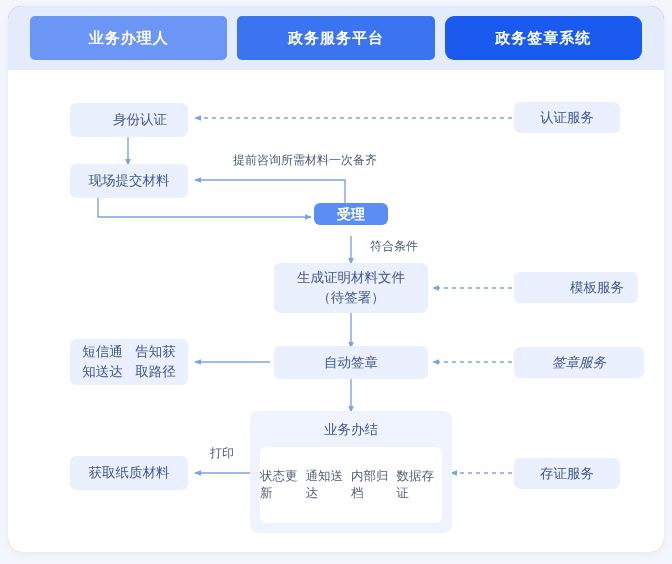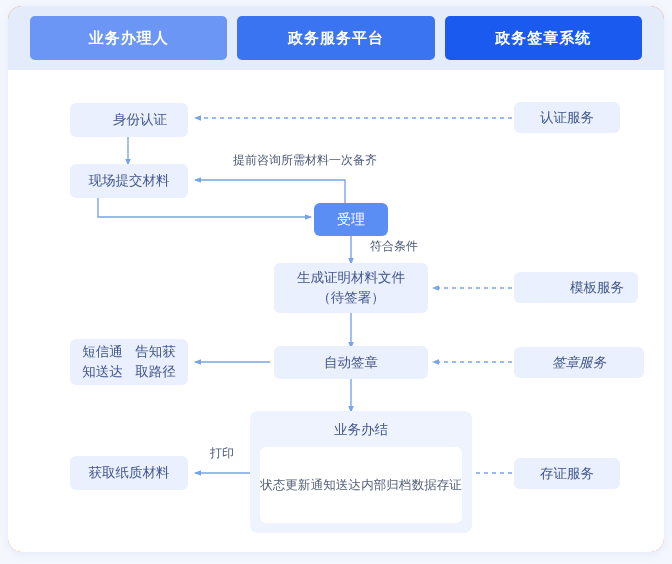--- a/index.html
+++ b/index.html
@@ -26,21 +26,21 @@
     display:flex;align-items:center;gap:10px;padding:0 22px;
     box-sizing:border-box;
   }
   .tab{
     flex:1 1 0;height:44px;border-radius:5px;
     display:flex;align-items:center;justify-content:center;
     color:#ffffff;font-size:15px;font-weight:bold;letter-spacing:1px;
   }
   .tab-1{background:#6b96f5;}
   .tab-2{background:#3b74f0;}
-  .tab-3{background:#1b5aee;}
+  .tab-3{background:#1b5aee;border-radius:9px;}
 
   .body-area{
     position:absolute;left:0;top:64px;width:656px;height:482px;
     background:#ffffff;
   }
   #wires{position:absolute;left:0;top:0;width:656px;height:482px;}
 
   .node{
     position:absolute;box-sizing:border-box;
     background:#eaf0fd;border-radius:6px;
@@ -124,30 +124,30 @@
 
       <div class="node" style="left:62px;top:94px;width:118px;height:34px;">现场提交材料</div>
 
       <div class="node" style="left:62px;top:269px;width:118px;height:46px;">
         <span class="l2">短信通知送达</span>
         <span class="l2">告知获取路径</span>
       </div>
 
       <div class="node" style="left:62px;top:386px;width:118px;height:34px;">获取纸质材料</div>
 
-      <div class="node accent" style="left:306px;top:133px;width:74px;height:33px;">受理</div>
+      <div class="node accent" style="left:306px;top:133px;width:74px;height:22px;font-weight:bold;">受理</div>
 
       <div class="node" style="left:266px;top:193px;width:154px;height:50px;flex-direction:column;">
         <span class="l2">生成证明材料文件</span>
         <span class="l2">（待签署）</span>
       </div>
 
       <div class="node" style="left:266px;top:276px;width:154px;height:33px;">自动签章</div>
 
-      <div class="group" style="left:242px;top:341px;width:222px;height:122px;">
+      <div class="group" style="left:242px;top:341px;width:202px;height:122px;">
         <div class="group-title">业务办结</div>
         <div class="group-inner">
           <span>状态更新</span>
           <span>通知送达</span>
           <span>内部归档</span>
           <span>数据存证</span>
         </div>
       </div>
 
       <div class="node service" style="left:506px;top:32px;width:106px;height:31px;">认证服务</div>

